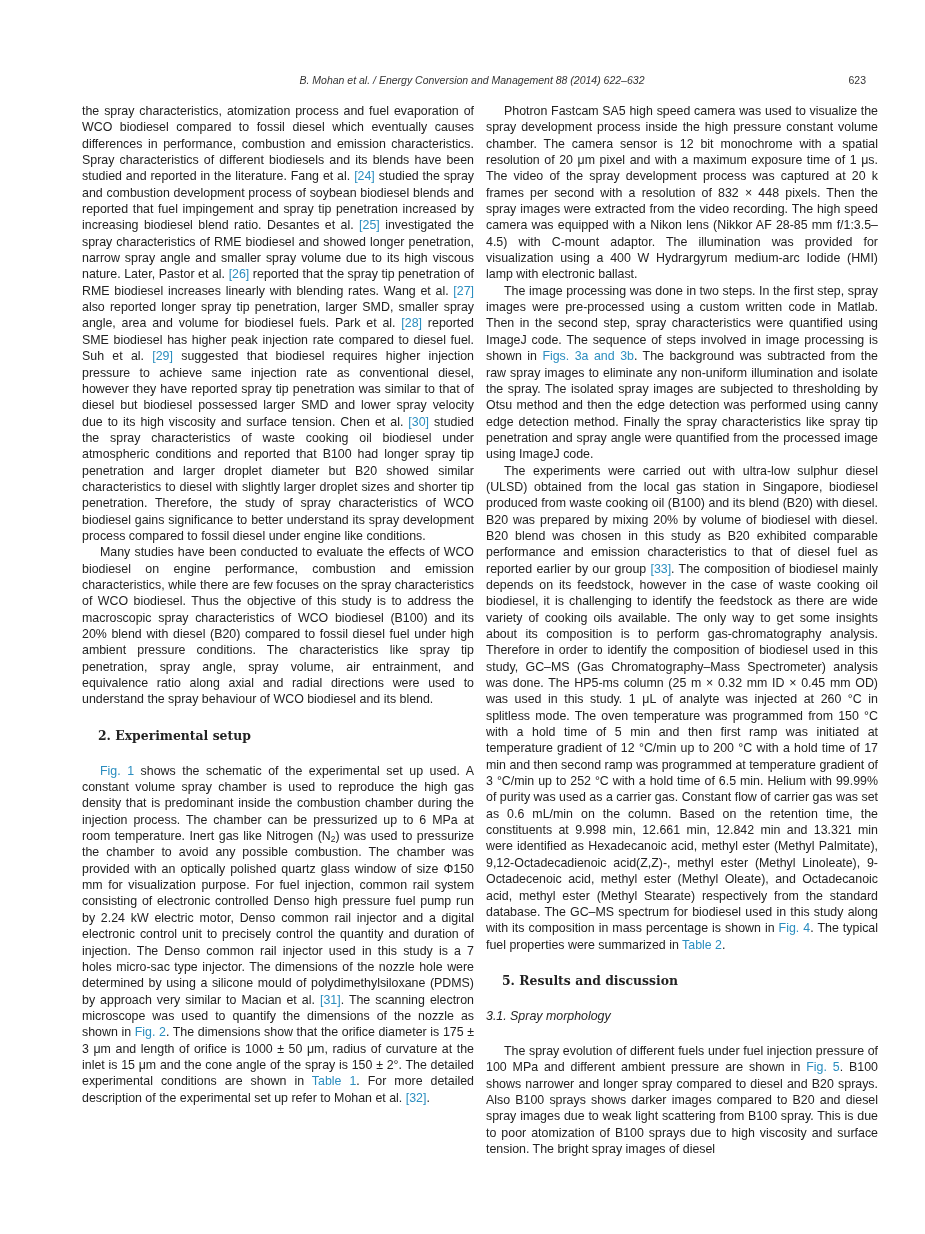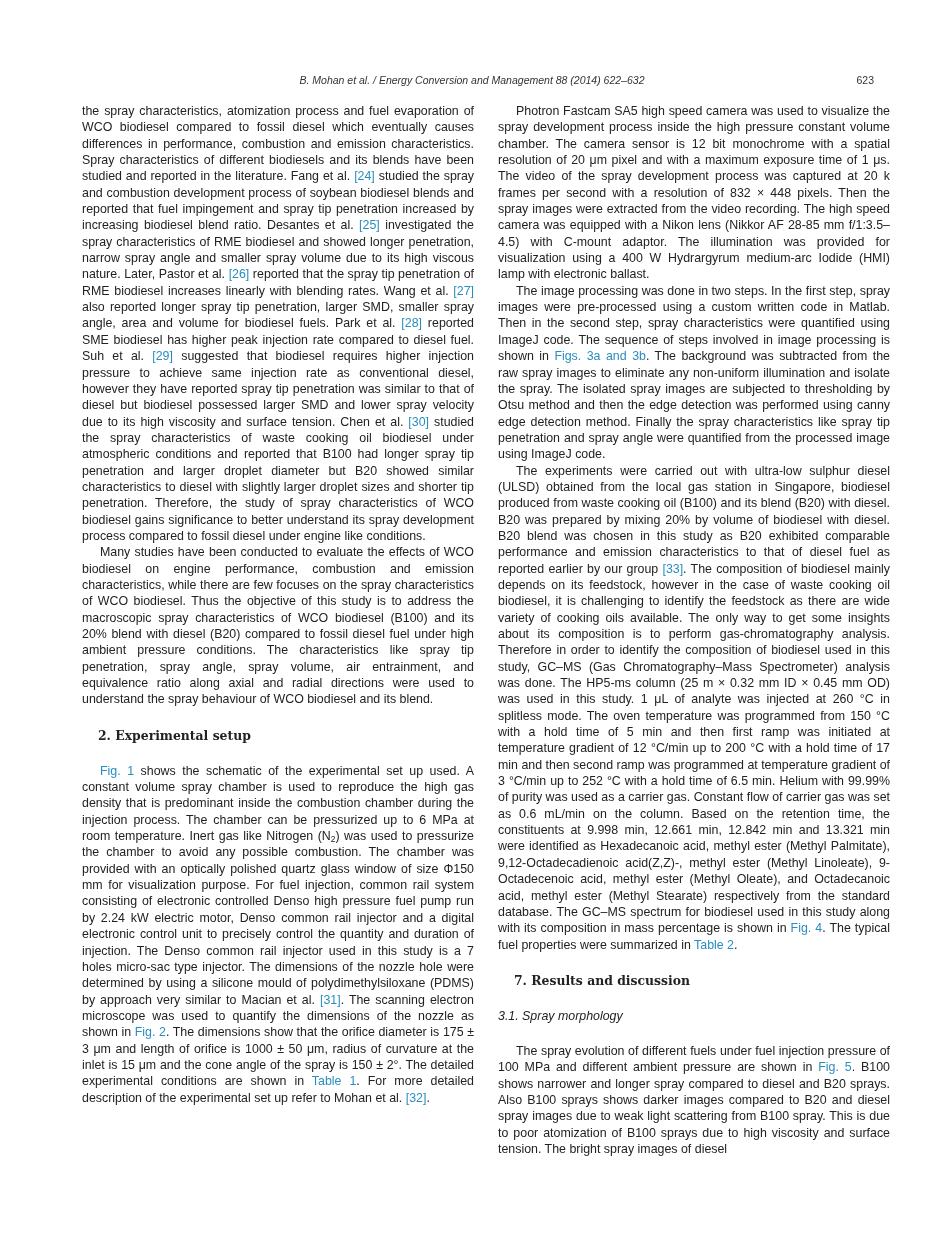--- a/index.html
+++ b/index.html
@@ -1,25 +1,25 @@
 <!DOCTYPE html>
 <html><head>
 <meta charset="utf-8">
 <style>
   html, body { margin: 0; padding: 0; background: #ffffff; }
   body { width: 925px; height: 1234px; position: relative; overflow: hidden;
          font-family: "Liberation Sans", "DejaVu Sans", sans-serif; color: #222; }
   .header { position: absolute; top: 74px; left: 66px; width: 812px; height: 16px;
             font-size: 10.5px; font-style: italic; color: #333; }
   .header .runhead { position: absolute; left: 0; right: 0; text-align: center; }
-  .header .pagenum { position: absolute; right: 4px; font-style: normal; }
+  .header .pagenum { position: absolute; right: 12px; font-style: normal; }
   .col { position: absolute; top: 103px; width: 392px; font-size: 12.4px; line-height: 16.35px;
          text-align: justify; hyphens: manual; }
   .col.left { left: 82px; }
-  .col.right { left: 498px; }
+  .col.right { left: 486px; }
   p { margin: 0; }
   p.indent { text-indent: 18px; }
   .ref { color: #2a8dbf; cursor: pointer; }
   h2 { font-family: "DejaVu Serif", "Liberation Serif", serif; font-size: 12.4px; font-weight: bold;
        margin: 20px 0 19px 16px; line-height: 16px; }
   h3 { font-size: 12.4px; font-style: italic; font-weight: normal; margin: 12px 0 19px 0; line-height: 16px; }
   sub { font-size: 8.5px; vertical-align: -2px; line-height: 0; }
 </style>
 </head>
 <body>
@@ -33,16 +33,16 @@
   <p><span>the spray characteristics, atomization process and fuel evaporation of WCO biodiesel compared to fossil diesel which eventually causes differences in performance, combustion and emission char­acteristics. Spray characteristics of different biodiesels and its blends have been studied and reported in the literature. Fang et al. </span><span class="ref" style="color: rgb(42, 141, 191);">[24]</span><span> studied the spray and combustion development process of soybean biodiesel blends and reported that fuel impingement and spray tip penetration increased by increasing biodiesel blend ratio. Desantes et al. </span><span class="ref" style="color: rgb(42, 141, 191);">[25]</span><span> investigated the spray characteristics of RME biodiesel and showed longer penetration, narrow spray angle and smaller spray volume due to its high viscous nature. Later, Pas­tor et al. </span><span class="ref" style="color: rgb(42, 141, 191);">[26]</span><span> reported that the spray tip penetration of RME bio­diesel increases linearly with blending rates. Wang et al. </span><span class="ref" style="color: rgb(42, 141, 191);">[27]</span><span> also reported longer spray tip penetration, larger SMD, smaller spray angle, area and volume for biodiesel fuels. Park et al. </span><span class="ref" style="color: rgb(42, 141, 191);">[28]</span><span> reported SME biodiesel has higher peak injection rate compared to diesel fuel. Suh et al. </span><span class="ref" style="color: rgb(42, 141, 191);">[29]</span><span> suggested that biodiesel requires higher injection pressure to achieve same injection rate as conven­tional diesel, however they have reported spray tip penetration was similar to that of diesel but biodiesel possessed larger SMD and lower spray velocity due to its high viscosity and surface ten­sion. Chen et al. </span><span class="ref" style="color: rgb(42, 141, 191);">[30]</span><span> studied the spray characteristics of waste cooking oil biodiesel under atmospheric conditions and reported that B100 had longer spray tip penetration and larger droplet diameter but B20 showed similar characteristics to diesel with slightly larger droplet sizes and shorter tip penetration. Therefore, the study of spray characteristics of WCO biodiesel gains signifi­cance to better understand its spray development process com­pared to fossil diesel under engine like conditions.</span></p>
   <p class="indent">Many studies have been conducted to evaluate the effects of WCO biodiesel on engine performance, combustion and emission characteristics, while there are few focuses on the spray character­istics of WCO biodiesel. Thus the objective of this study is to address the macroscopic spray characteristics of WCO biodiesel (B100) and its 20% blend with diesel (B20) compared to fossil die­sel fuel under high ambient pressure conditions. The characteris­tics like spray tip penetration, spray angle, spray volume, air entrainment, and equivalence ratio along axial and radial direc­tions were used to understand the spray behaviour of WCO biodie­sel and its blend.</p>
   <h2>2. Experimental setup</h2>
   <p class="indent"><span class="ref" style="color: rgb(42, 141, 191);">Fig. 1</span><span> shows the schematic of the experimental set up used. A constant volume spray chamber is used to reproduce the high gas density that is predominant inside the combustion chamber during the injection process. The chamber can be pressurized up to 6 MPa at room temperature. Inert gas like Nitrogen (N</span><sub>2</sub><span>) was used to pressurize the chamber to avoid any possible combustion. The chamber was provided with an optically polished quartz glass window of size Φ150 mm for visualization purpose. For fuel injec­tion, common rail system consisting of electronic controlled Denso high pressure fuel pump run by 2.24 kW electric motor, Denso common rail injector and a digital electronic control unit to pre­cisely control the quantity and duration of injection. The Denso common rail injector used in this study is a 7 holes micro-sac type injector. The dimensions of the nozzle hole were determined by using a silicone mould of polydimethylsiloxane (PDMS) by approach very similar to Macian et al. </span><span class="ref" style="color: rgb(42, 141, 191);">[31]</span><span>. The scanning electron microscope was used to quantify the dimensions of the nozzle as shown in </span><span class="ref" style="color: rgb(42, 141, 191);">Fig. 2</span><span>. The dimensions show that the orifice diameter is 175 ± 3 μm and length of orifice is 1000 ± 50 μm, radius of curva­ture at the inlet is 15 μm and the cone angle of the spray is 150 ± 2°. The detailed experimental conditions are shown in </span><span class="ref" style="color: rgb(42, 141, 191);">Table 1</span><span>. For more detailed description of the experimental set up refer to Mohan et al. </span><span class="ref" style="color: rgb(42, 141, 191);">[32]</span><span>.</span></p>
 </div>
 
 <div class="col right">
   <p class="indent">Photron Fastcam SA5 high speed camera was used to visualize the spray development process inside the high pressure constant volume chamber. The camera sensor is 12 bit monochrome with a spatial resolution of 20 μm pixel and with a maximum exposure time of 1 μs. The video of the spray development process was cap­tured at 20 k frames per second with a resolution of 832 × 448 pix­els. Then the spray images were extracted from the video recording. The high speed camera was equipped with a Nikon lens (Nikkor AF 28-85 mm f/1:3.5–4.5) with C-mount adaptor. The illu­mination was provided for visualization using a 400 W Hydrargy­rum medium-arc Iodide (HMI) lamp with electronic ballast.</p>
   <p class="indent"><span>The image processing was done in two steps. In the first step, spray images were pre-processed using a custom written code in Matlab. Then in the second step, spray characteristics were quan­tified using ImageJ code. The sequence of steps involved in image processing is shown in </span><span class="ref" style="color: rgb(42, 141, 191);">Figs. 3a and 3b</span><span>. The background was sub­tracted from the raw spray images to eliminate any non-uniform illumination and isolate the spray. The isolated spray images are subjected to thresholding by Otsu method and then the edge detection was performed using canny edge detection method. Finally the spray characteristics like spray tip penetration and spray angle were quantified from the processed image using Ima­geJ code.</span></p>
   <p class="indent"><span>The experiments were carried out with ultra-low sulphur diesel (ULSD) obtained from the local gas station in Singapore, biodiesel produced from waste cooking oil (B100) and its blend (B20) with diesel. B20 was prepared by mixing 20% by volume of biodiesel with diesel. B20 blend was chosen in this study as B20 exhibited compa­rable performance and emission characteristics to that of diesel fuel as reported earlier by our group </span><span class="ref" style="color: rgb(42, 141, 191);">[33]</span><span>. The composition of biodiesel mainly depends on its feedstock, however in the case of waste cook­ing oil biodiesel, it is challenging to identify the feedstock as there are wide variety of cooking oils available. The only way to get some insights about its composition is to perform gas-chromatography analysis. Therefore in order to identify the composition of biodiesel used in this study, GC–MS (Gas Chromatography–Mass Spectrome­ter) analysis was done. The HP5-ms column (25 m × 0.32 mm ID × 0.45 mm OD) was used in this study. 1 μL of analyte was injected at 260 °C in splitless mode. The oven temperature was pro­grammed from 150 °C with a hold time of 5 min and then first ramp was initiated at temperature gradient of 12 °C/min up to 200 °C with a hold time of 17 min and then second ramp was programmed at temperature gradient of 3 °C/min up to 252 °C with a hold time of 6.5 min. Helium with 99.99% of purity was used as a carrier gas. Constant flow of carrier gas was set as 0.6 mL/min on the column. Based on the retention time, the constituents at 9.998 min, 12.661 min, 12.842 min and 13.321 min were identified as Hexa­decanoic acid, methyl ester (Methyl Palmitate), 9,12-Octadecadie­noic acid(Z,Z)-, methyl ester (Methyl Linoleate), 9-Octadecenoic acid, methyl ester (Methyl Oleate), and Octadecanoic acid, methyl ester (Methyl Stearate) respectively from the standard database. The GC–MS spectrum for biodiesel used in this study along with its composition in mass percentage is shown in </span><span class="ref" style="color: rgb(42, 141, 191);">Fig. 4</span><span>. The typical fuel properties were summarized in </span><span class="ref" style="color: rgb(42, 141, 191);">Table 2</span><span>.</span></p>
-  <h2>7. Results and discussion</h2>
+  <h2>5. Results and discussion</h2>
   <h3>3.1. Spray morphology</h3>
   <p class="indent"><span>The spray evolution of different fuels under fuel injection pres­sure of 100 MPa and different ambient pressure are shown in </span><span class="ref" style="color: rgb(42, 141, 191);">Fig. 5</span><span>. B100 shows narrower and longer spray compared to diesel and B20 sprays. Also B100 sprays shows darker images compared to B20 and diesel spray images due to weak light scattering from B100 spray. This is due to poor atomization of B100 sprays due to high viscosity and surface tension. The bright spray images of diesel</span></p>
 </div>
 
 </body></html>

